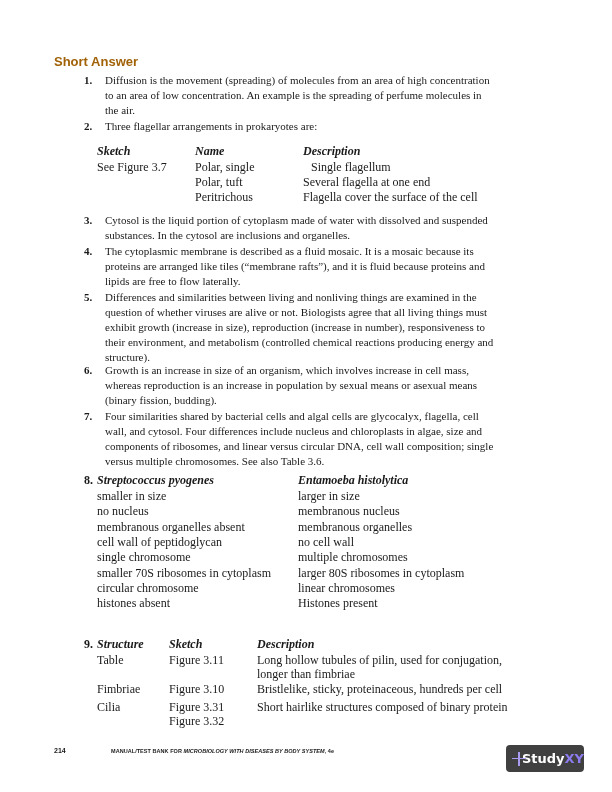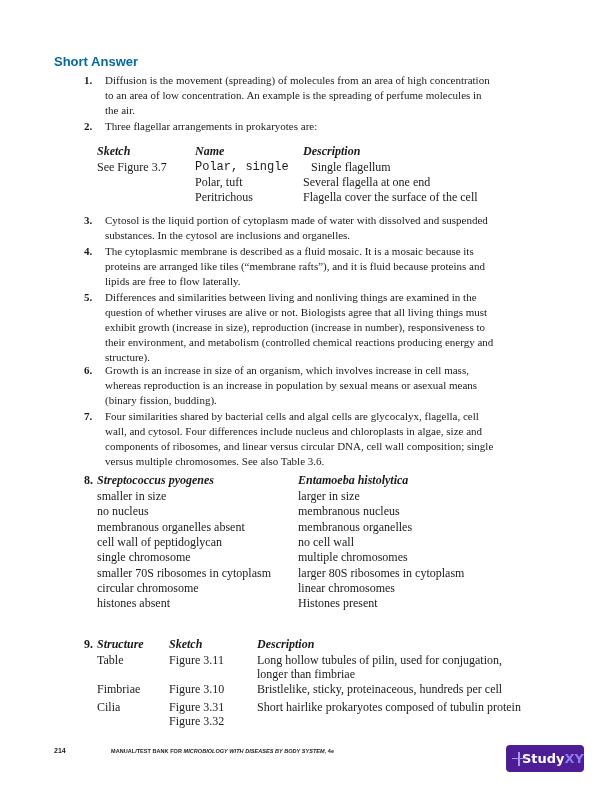--- a/index.html
+++ b/index.html
@@ -1,32 +1,32 @@
 <!DOCTYPE html>
 <html><head>
 <meta charset="utf-8">
 <style>
   html, body { margin: 0; padding: 0; background: #ffffff; }
   body { width: 612px; height: 792px; position: relative; overflow: hidden;
          font-family: "Liberation Serif", serif; color: #1a1a1a; }
   .page { position: absolute; left: 0; top: 0; width: 612px; height: 792px; }
   .heading { position: absolute; left: 54px; top: 54px; font-family: "Liberation Sans", sans-serif;
-             font-weight: bold; font-size: 13px; color: #0369a1; }
+             font-weight: bold; font-size: 13px; color: #a16207; }
   .item { position: absolute; left: 84px; width: 410px; font-size: 11px; line-height: 15px; }
   .item .num { position: absolute; left: 0; top: 0; font-weight: bold; }
   .item .txt { margin-left: 21px; display: block; }
   .tbl { position: absolute; font-size: 12px; line-height: 15px; }
   .tbl .cell { position: absolute; white-space: nowrap; }
   .hdr { font-weight: bold; font-style: italic; }
   .footer-num { position: absolute; left: 54px; top: 747px; font-family: "Liberation Sans", sans-serif;
                 font-weight: bold; font-size: 7px; }
   .footer-title { position: absolute; left: 111px; top: 748px; font-family: "Liberation Sans", sans-serif;
                   font-weight: bold; font-size: 5.5px; letter-spacing: 0.05px; }
   .footer-title i { font-style: italic; }
-  .badge { position: absolute; left: 506px; top: 745px; width: 78px; height: 27px; background: #4c1d95;
+  .badge { position: absolute; left: 506px; top: 745px; width: 78px; height: 27px; background: #404040;
            border-radius: 4px; display: flex; align-items: center; }
   .badge .plus { margin-left: 6px; width: 14px; height: 14px; position: relative; }
   .badge .plus:before, .badge .plus:after { content: ""; position: absolute; background: #a99cf0; }
   .badge .plus:before { left: 6px; top: 0; width: 1.5px; height: 14px; }
   .badge .plus:after { left: 0; top: 6px; width: 14px; height: 1.5px; }
   .badge .brand { margin-left: 5px; font-family: "DejaVu Sans", sans-serif; font-weight: bold; font-size: 13px; color: #ffffff; }
   .badge .brand .accent { color: #8c7cf0; }
 </style>
 </head>
 <body>
@@ -44,21 +44,21 @@
     <span class="num">2.</span>
     <span class="txt">Three flagellar arrangements in prokaryotes are:</span>
   </div>
 
   <div class="tbl" style="left:97px; top:144px; width:400px; height:60px;">
     <span class="cell hdr" style="left:0; top:0;">Sketch</span>
     <span class="cell hdr" style="left:98px; top:0;">Name</span>
     <span class="cell hdr" style="left:206px; top:0;">Description</span>
 
     <span class="cell" style="left:0; top:16px;">See Figure 3.7</span>
-    <span class="cell" style="left:98px; top:16px;font-family:Liberation Mono, monospace;">Polar, single</span>
+    <span class="cell" style="left:98px; top:16px;">Polar, single</span>
     <span class="cell" style="left:214px; top:16px;">Single flagellum</span>
 
     <span class="cell" style="left:98px; top:31px;">Polar, tuft</span>
     <span class="cell" style="left:206px; top:31px;">Several flagella at one end</span>
 
     <span class="cell" style="left:98px; top:46px;">Peritrichous</span>
     <span class="cell" style="left:206px; top:46px;">Flagella cover the surface of the cell</span>
   </div>
 
   <div class="item" style="top:213px;">
@@ -121,21 +121,21 @@
     <span class="cell" style="left:173px; top:16px;">Long hollow tubules of pilin, used for conjugation,</span>
     <span class="cell" style="left:173px; top:30px;">longer than fimbriae</span>
 
     <span class="cell" style="left:13px; top:45px;">Fimbriae</span>
     <span class="cell" style="left:85px; top:45px;">Figure 3.10</span>
     <span class="cell" style="left:173px; top:45px;">Bristlelike, sticky, proteinaceous, hundreds per cell</span>
 
     <span class="cell" style="left:13px; top:63px;">Cilia</span>
     <span class="cell" style="left:85px; top:63px;">Figure 3.31</span>
     <span class="cell" style="left:85px; top:77px;">Figure 3.32</span>
-    <span class="cell" style="left:173px; top:63px;">Short hairlike prokaryotes composed of tubulin protein</span>
+    <span class="cell" style="left:173px; top:63px;">Short hairlike structures composed of binary protein</span>
   </div>
 
   <div class="footer-num">214</div>
   <div class="footer-title">
     <span>MANUAL/TEST BANK FOR </span><i>MICROBIOLOGY WITH DISEASES BY BODY SYSTEM,</i><span> 4e</span>
   </div>
 
   <div class="badge">
     <span class="plus"></span>
     <span class="brand"><span>Study</span><span class="accent">XY</span></span>

